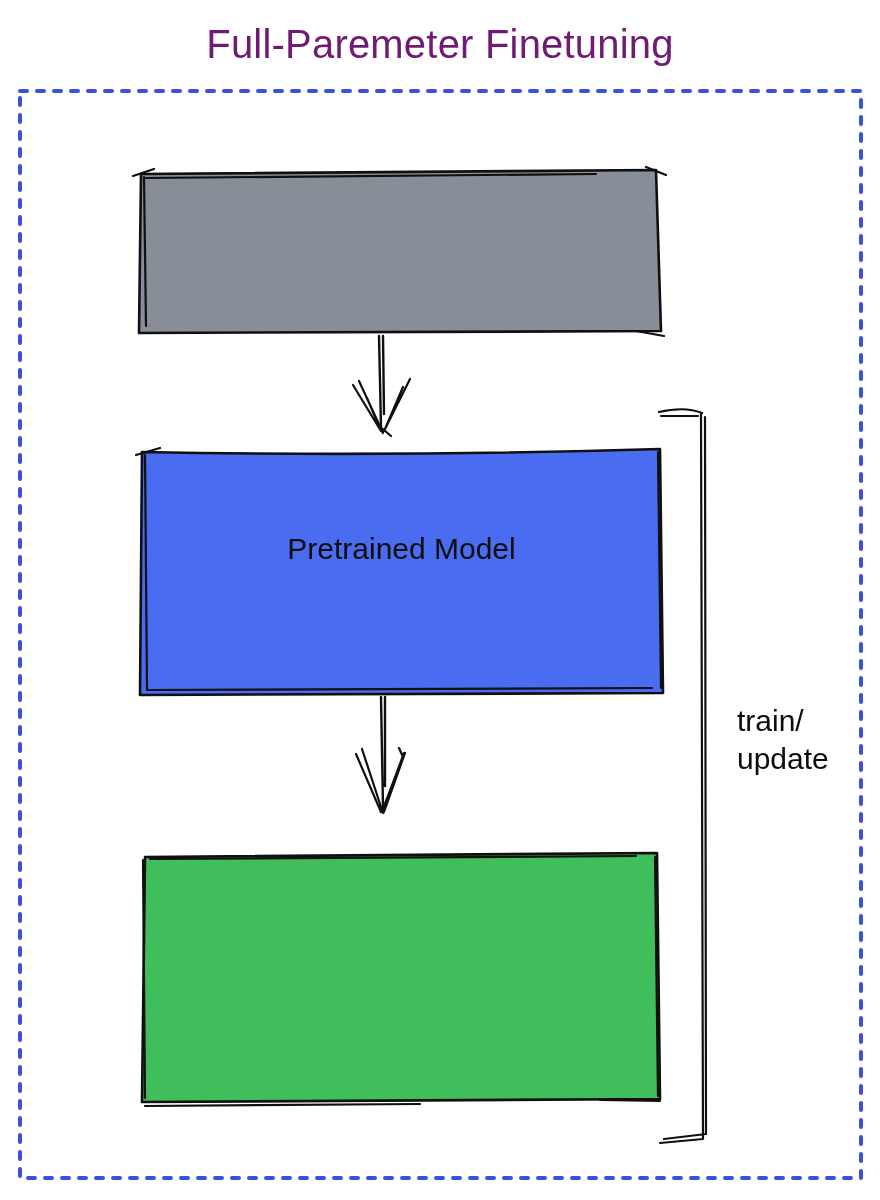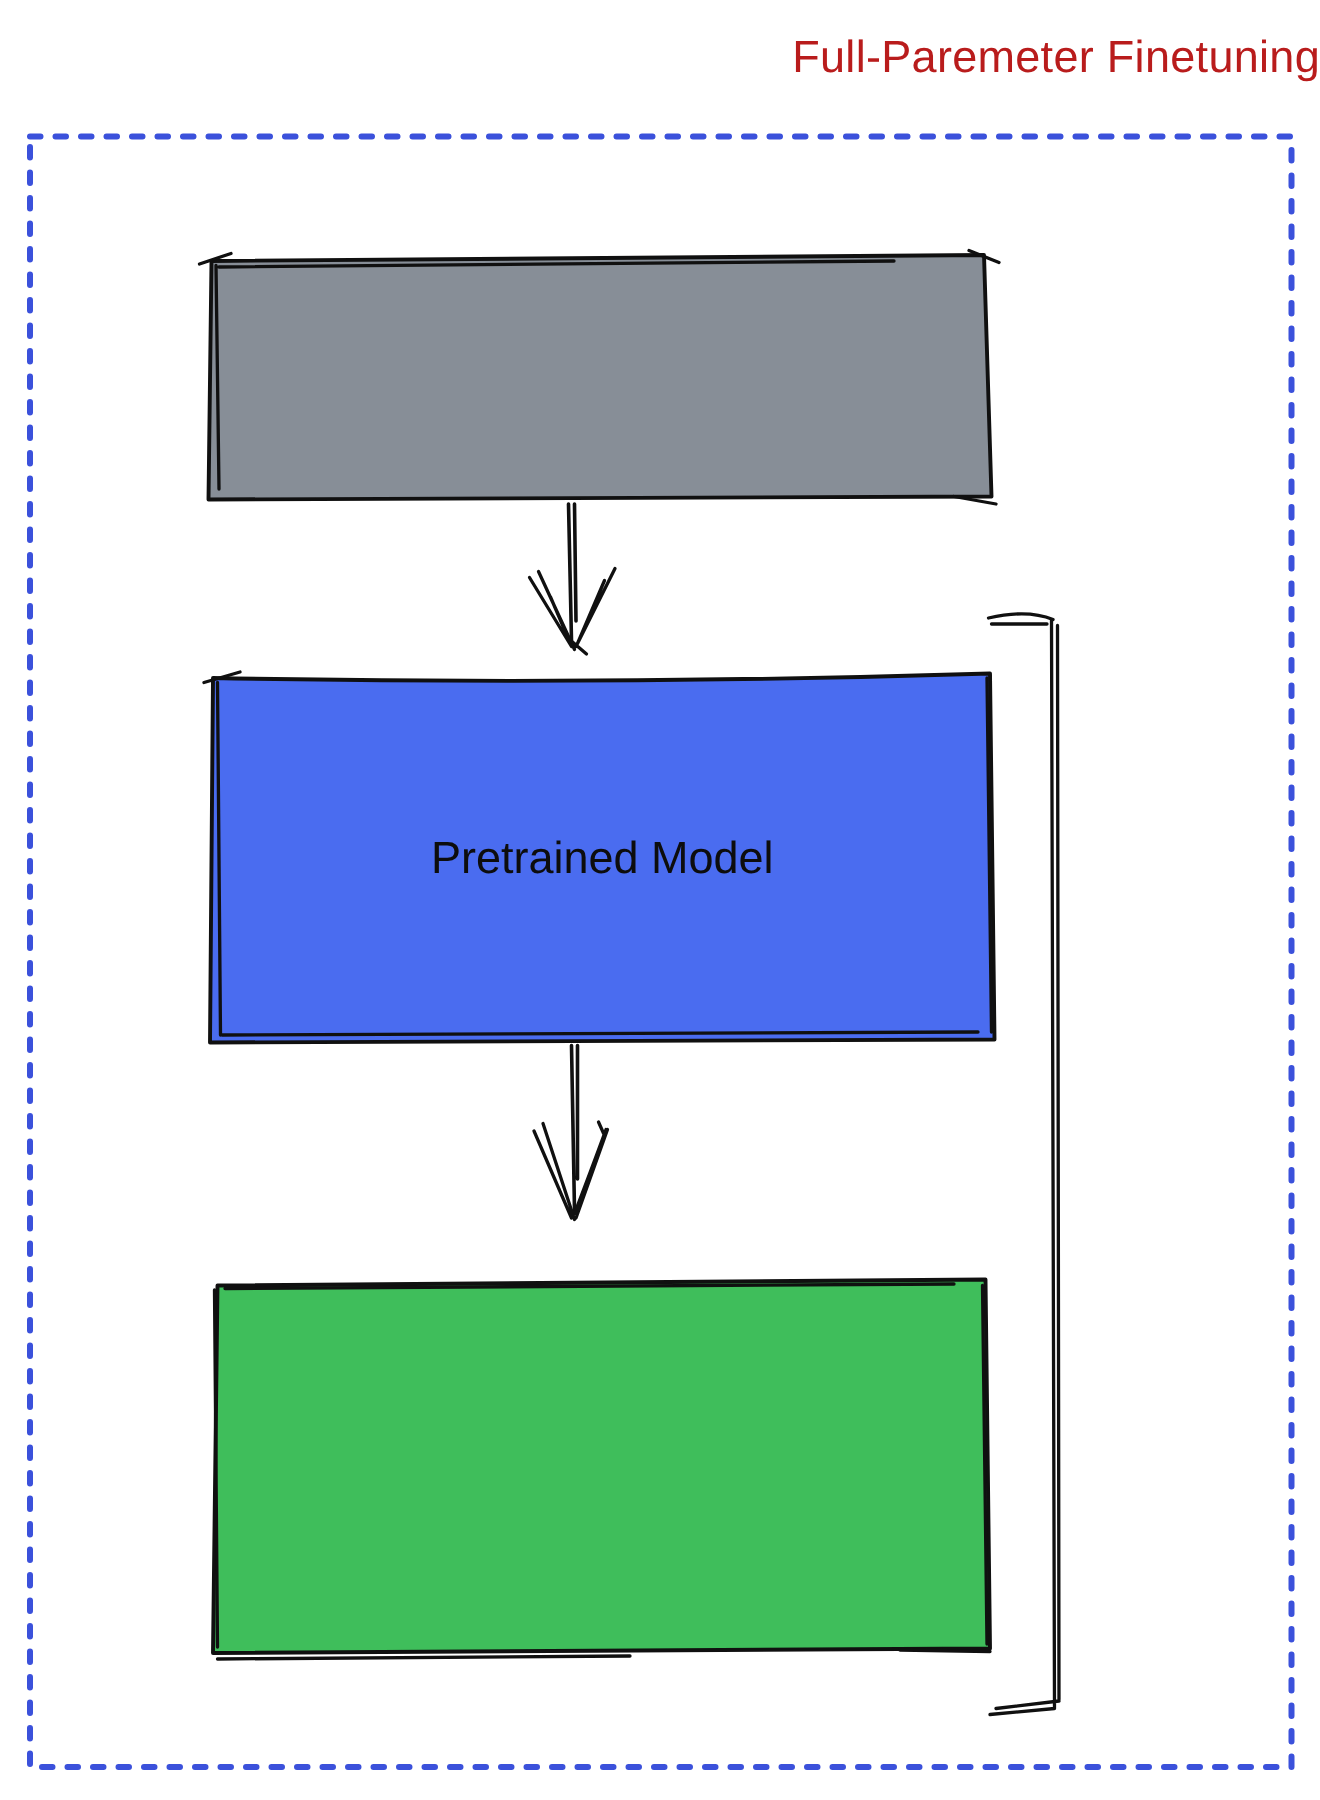--- a/index.html
+++ b/index.html
@@ -1,33 +1,33 @@
 <!DOCTYPE html>
 <html><head>
 <meta charset="utf-8">
 <style>
   html,body{margin:0;padding:0;background:#ffffff;}
   .canvas{
     position:relative;width:880px;height:1200px;background:#ffffff;
     font-family:"Liberation Sans", sans-serif;overflow:hidden;
   }
   .title{
-    position:absolute;top:22px;left:0;width:880px;text-align:right;
-    font-size:30px;font-weight:500;color:#b91c1c;letter-spacing:0.2px;
+    position:absolute;top:22px;left:0;width:880px;text-align:center;
+    font-size:40px;font-weight:500;color:#701a75;letter-spacing:0.2px;
   }
   svg.art{position:absolute;top:0;left:0;}
   .dotted{fill:none;stroke-width:4;stroke-dasharray:7 10;stroke-linecap:round;}
   .ink path{stroke-width:2.6;stroke-linecap:round;stroke-linejoin:round;}
   .ink path.detail{fill:none;stroke-width:2.2;}
   .ink path.shaft{fill:none;stroke-width:2.4;}
   .boxlabel{
     position:absolute;font-size:30px;color:#0D0D0D;white-space:nowrap;line-height:34px;
   }
   .label-dataset{left:180px;top:217px;}
-  .label-pretrained{left:140px;top:556px;width:523px;text-align:center;}
+  .label-pretrained{left:140px;top:532px;width:523px;text-align:center;}
   .label-classifier{left:142px;top:960px;width:518px;text-align:center;}
   .bracket-label{
     position:absolute;left:737px;top:702px;font-size:30px;color:#0D0D0D;line-height:38px;
   }
 </style>
 </head>
 <body>
 
 <div class="canvas">
 
@@ -53,14 +53,18 @@
 
       <path d="M145,857 L657,853 L660,1099 L142,1102 Z" fill="#3FBE5B"></path>
       <path class="detail" d="M150,859 L636,856 M145,1106 L420,1104 M655,857 L658,1096 M143,860 L145,1098 M660,1101 L600,1100"></path>
 
       <path class="detail" d="M659,412 Q685,406 702,413 M661,416 L698,416 M701,413 L703,1139 M705,417 L706,1133 M703,1139 L660,1143 M706,1134 L664,1139"></path>
     </g>
   </svg>
 
   <div class="boxlabel label-pretrained">Pretrained Model</div>
 
+  <div class="bracket-label">
+    <div>train/</div>
+    <div>update</div>
+  </div>
 
 </div>
 
 </body></html>

